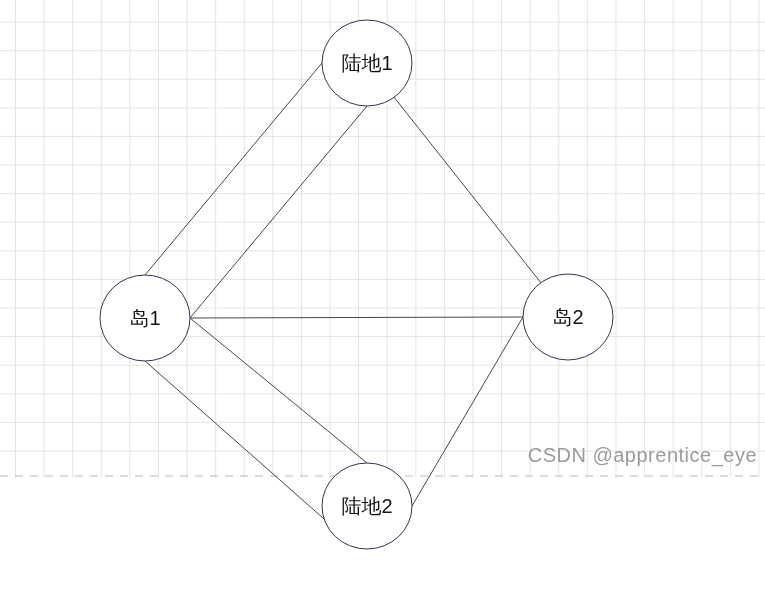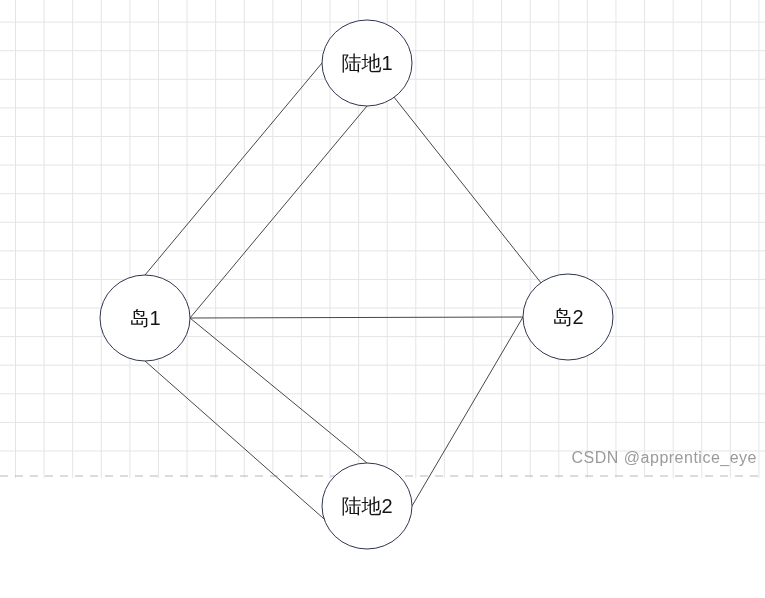--- a/index.html
+++ b/index.html
@@ -29,21 +29,21 @@
   }
   .node-label {
     font-family: "Liberation Sans", sans-serif;
     font-size: 20px;
     fill: #141414;
   }
   .watermark {
     position: absolute;
     right: 8px;
     bottom: 11px;
-    font-size: 16px;
+    font-size: 20px;
     color: #9b9b9b;
     letter-spacing: 0.5px;
     white-space: nowrap;
     user-select: none;
   }
 </style>
 </head>
 <body>
 
 <div class="canvas">

